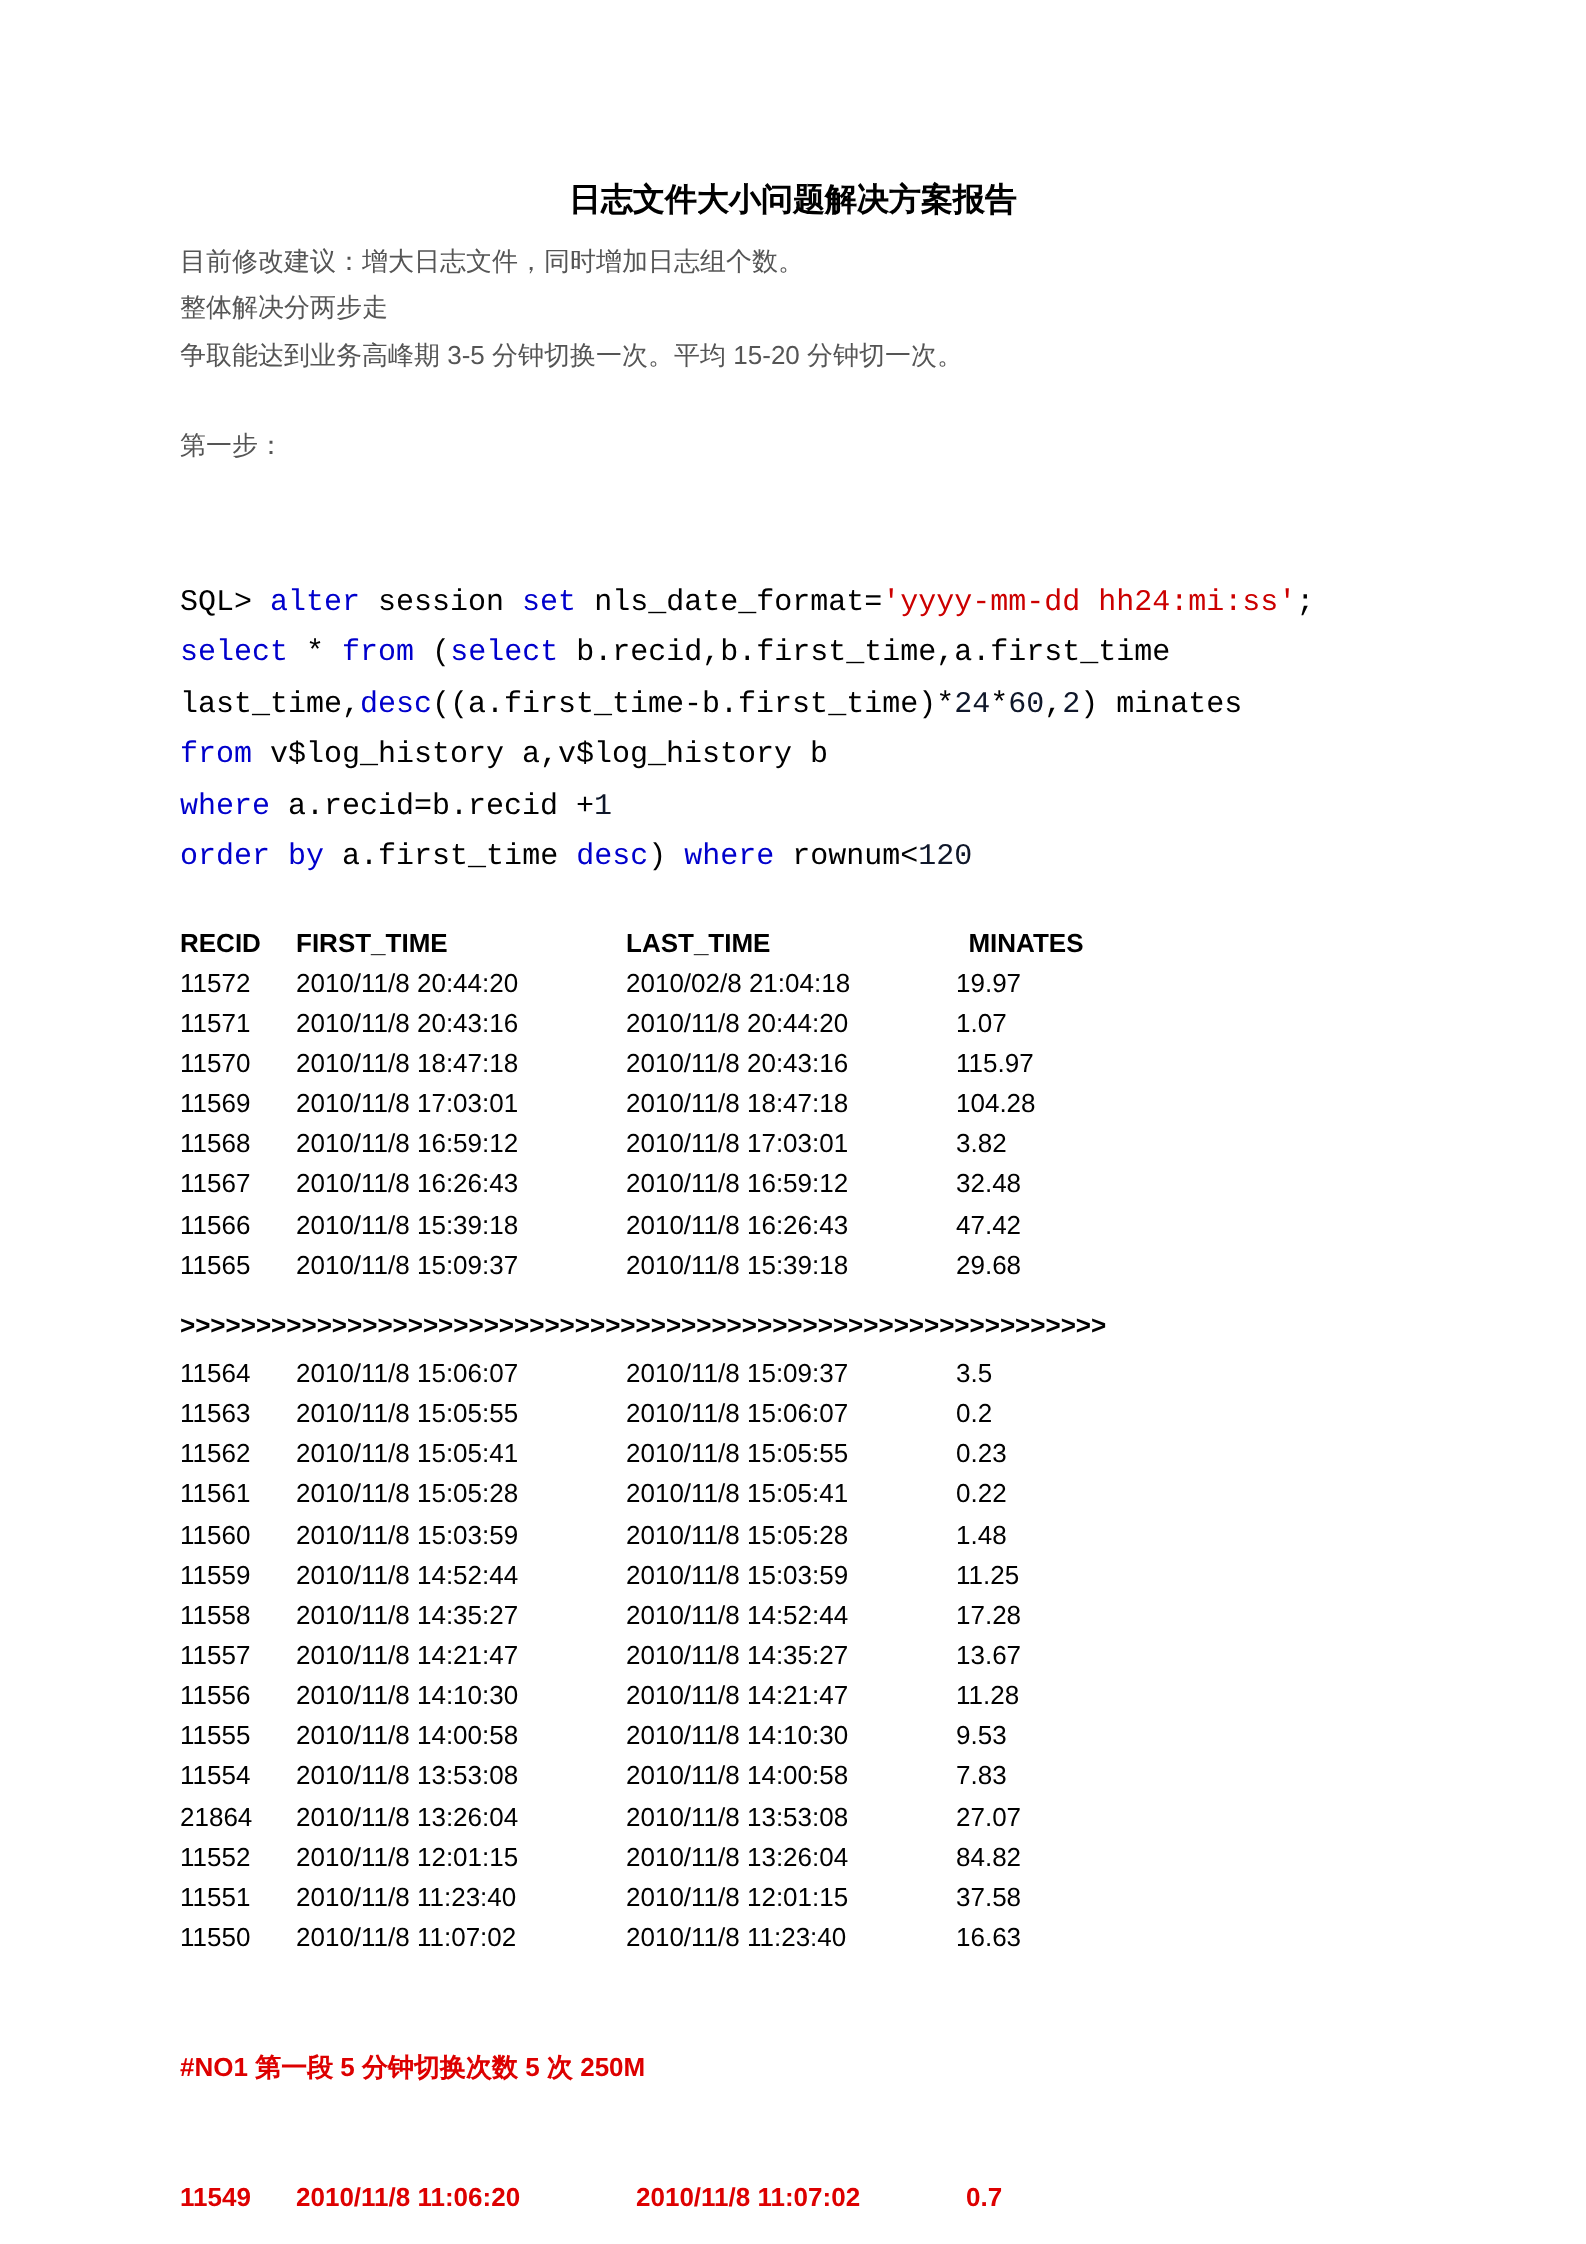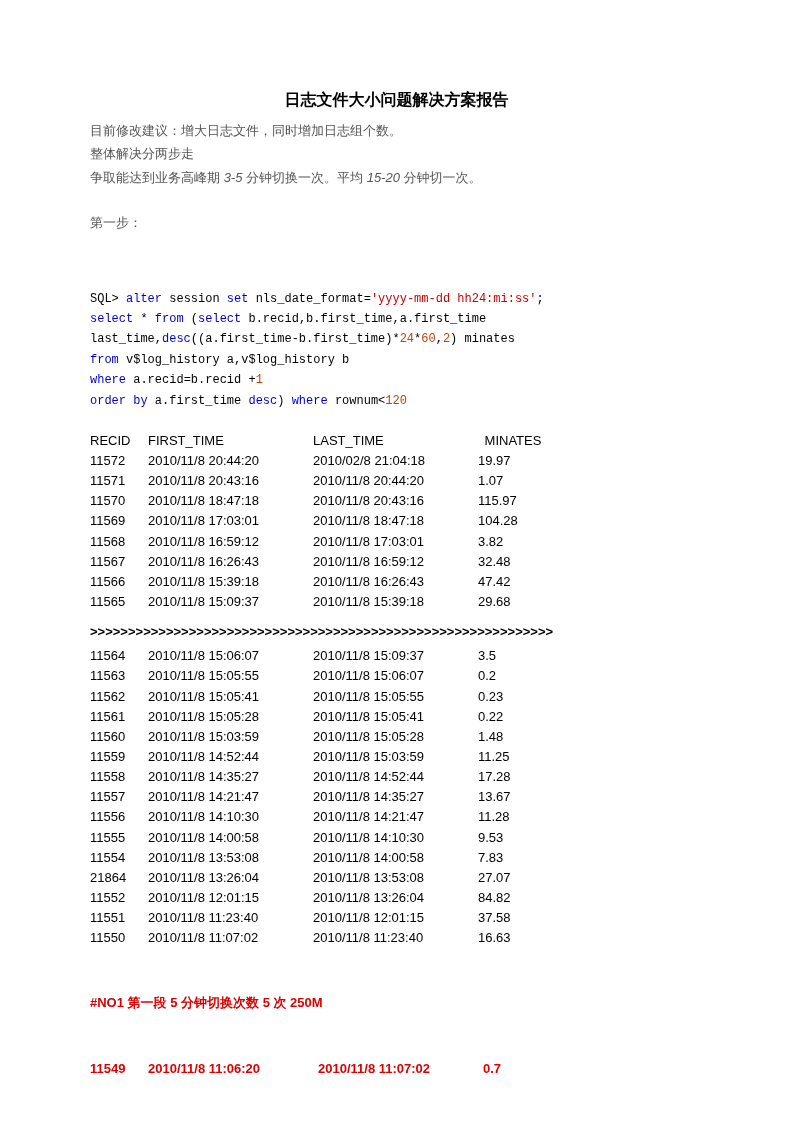--- a/index.html
+++ b/index.html
@@ -21,50 +21,49 @@
     color: #000;
     margin-bottom: 8px;
   }
   .intro-line {
     color: #555;
     line-height: 1.8;
     font-size: 13px;
   }
   .intro-line span.num {
     font-family: Arial, sans-serif;
-    font-style: italic;
   }
   .spacer {
     height: 22px;
   }
   .sql-block {
     font-family: "Courier New", monospace;
-    font-size: 12px;
+    font-size: 15px;
     line-height: 1.7;
     color: #000;
     margin-top: 10px;
   }
   .sql-blue { color: #0000cc; }
   .sql-red { color: #cc0000; }
-  .sql-num { color: #c2410c; }
+  .sql-num { color: #0f172a; }
   .table-block {
     margin-top: 20px;
     font-size: 13px;
     line-height: 1.55;
     color: #000;
   }
   .row {
     display: flex;
     white-space: pre;
   }
   .c0 { width: 58px; }
   .c1 { width: 165px; }
   .c2 { width: 165px; }
   .c3 { width: 80px; }
-  .header-row { font-weight: normal; }
+  .header-row { font-weight: bold; }
   .header-row .c0 { width: 58px; }
   .header-row .c1 { width: 165px; }
   .header-row .c2 { width: 160px; }
   .header-row .c3 { width: 80px; text-align: center; }
   .sep {
     font-family: Arial, sans-serif;
     letter-spacing: 0px;
     margin: 4px 0;
     color: #000;
     font-weight: bold;

